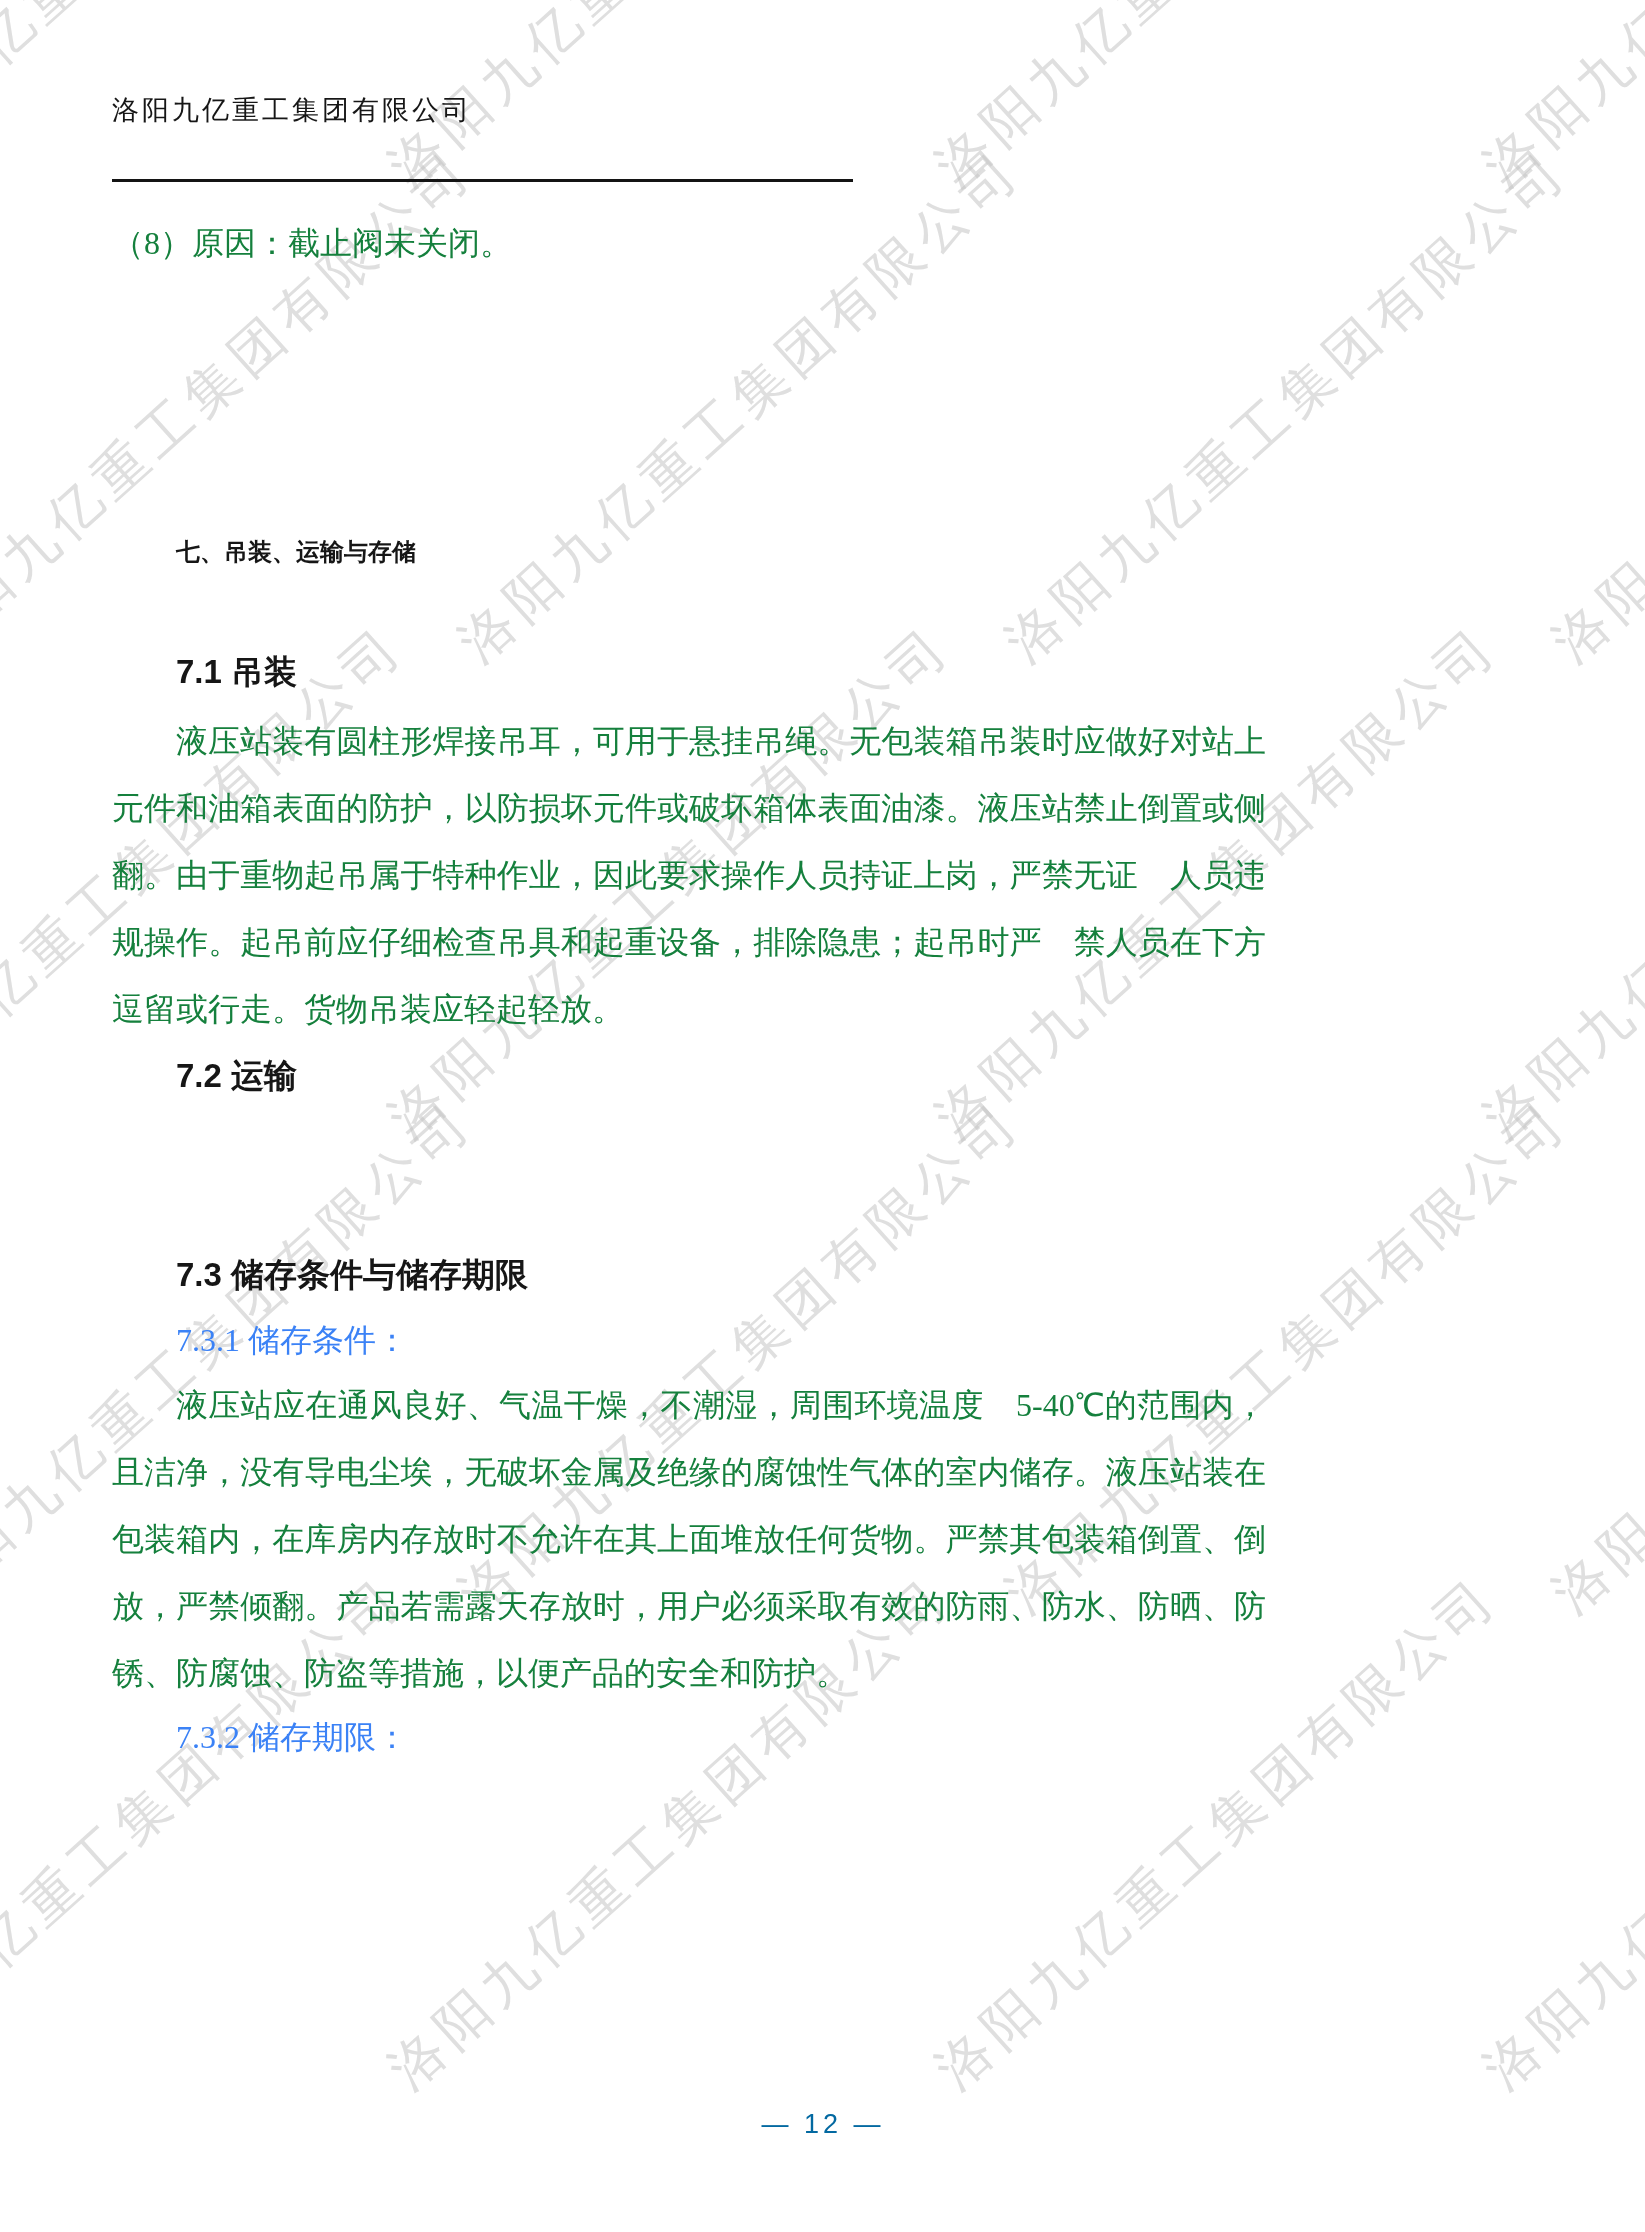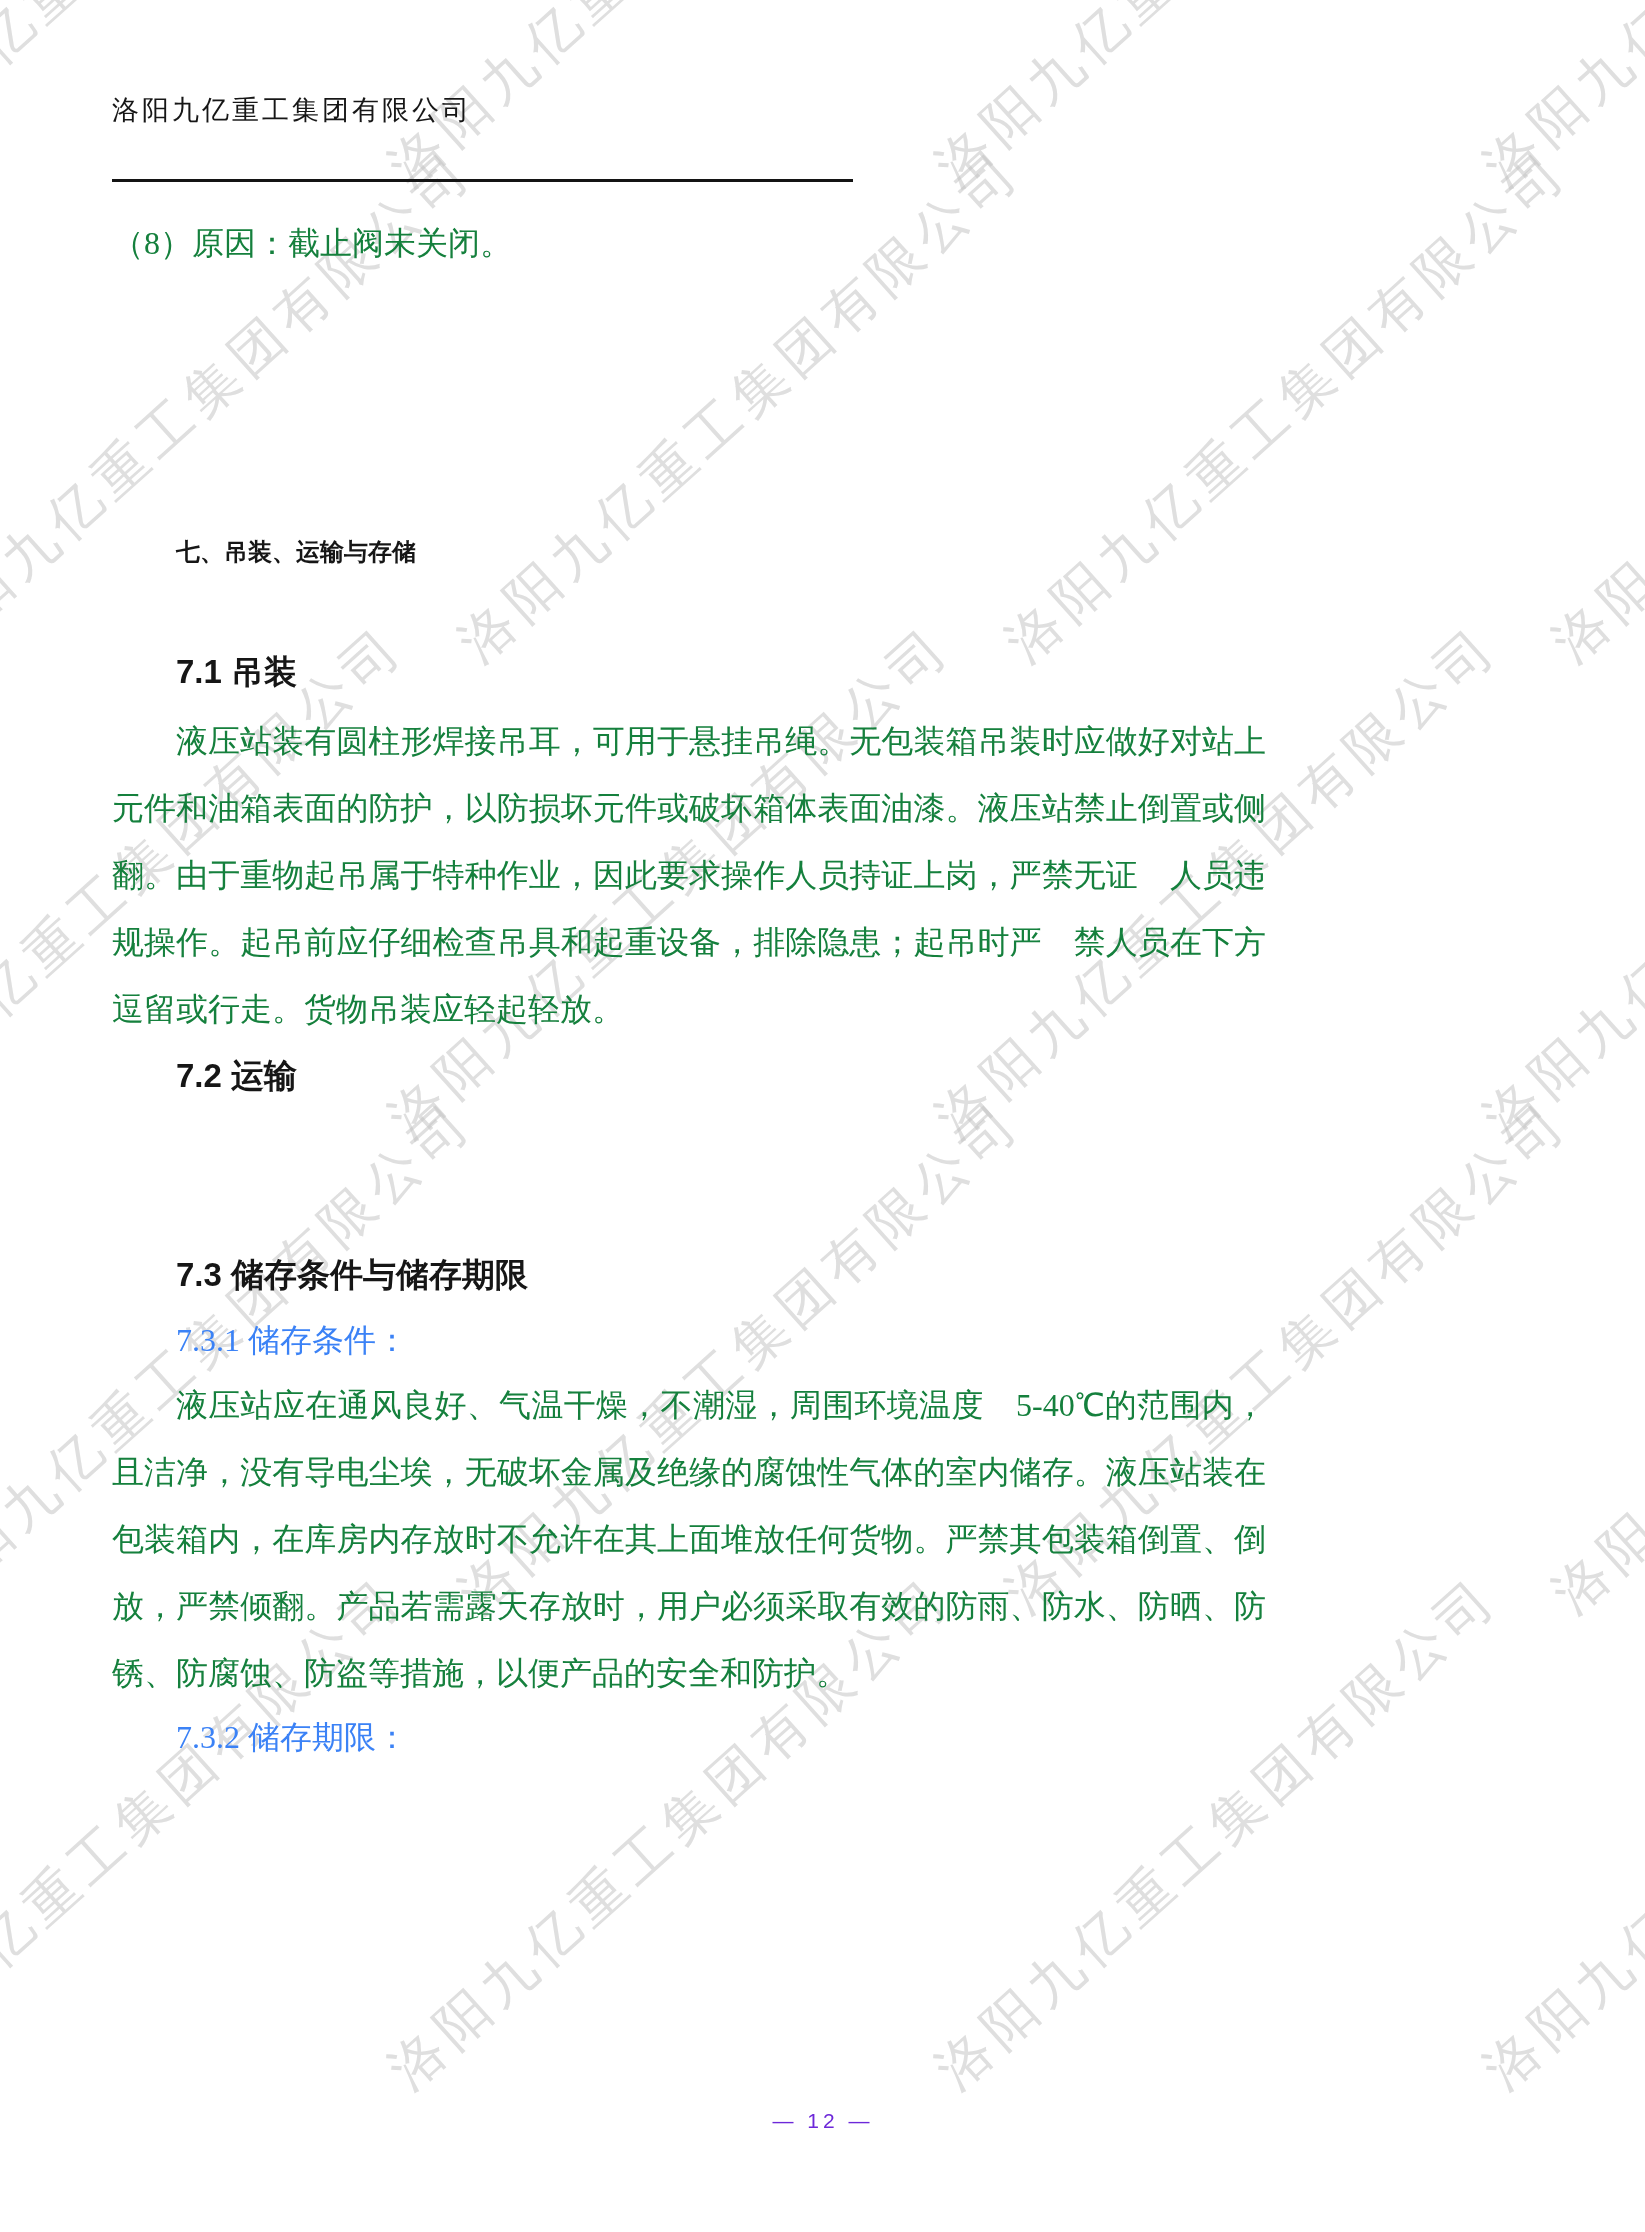--- a/index.html
+++ b/index.html
@@ -78,23 +78,23 @@
     line-height: 67px;
     color: #3b82f6;
   }
   .footer {
     position: absolute;
     left: 0;
     top: 2109px;
     width: 100%;
     text-align: center;
     font-family: "Liberation Sans", sans-serif;
-    font-size: 21px;
+    font-size: 27px;
     letter-spacing: 4px;
-    color: #6d28d9;
+    color: #0369a1;
   }
 </style>
 </head>
 <body>
 
 <div class="page">
 
   <div class="wm-layer" id="wm-layer">
       <div class="wm" style="left: -149px; top: 139px;">洛阳九亿重工集团有限公司</div>
       <div class="wm" style="left: 398px; top: 139px;">洛阳九亿重工集团有限公司</div>

